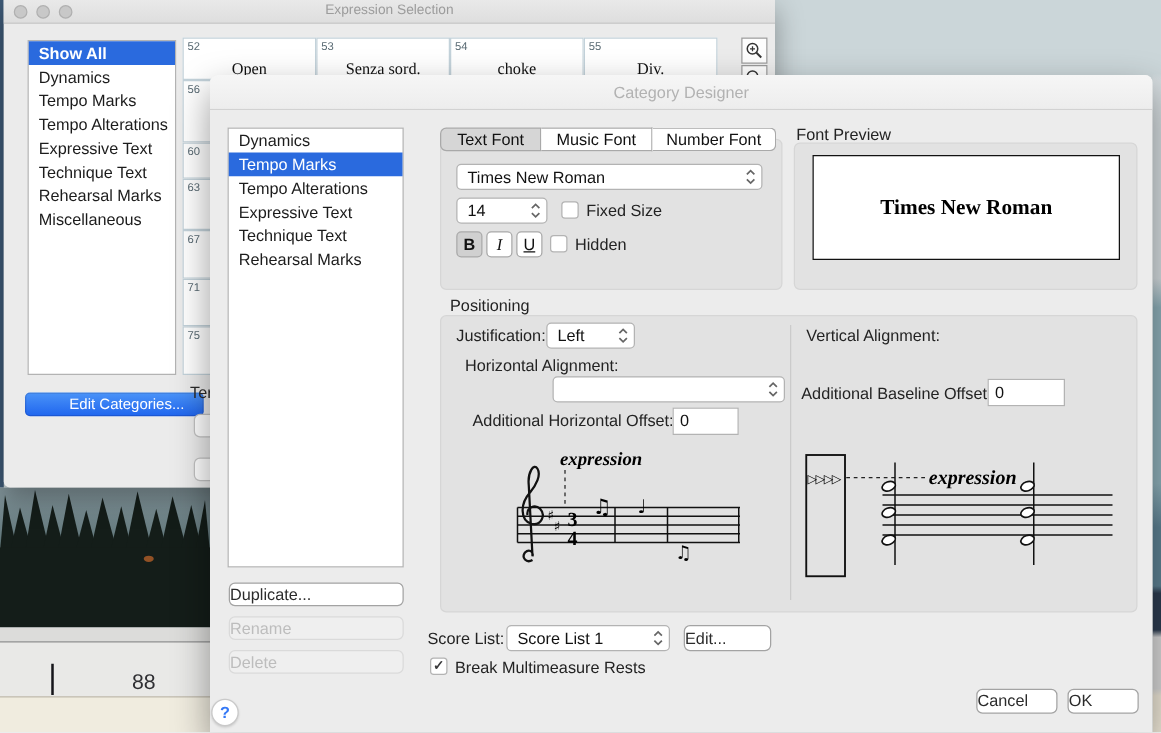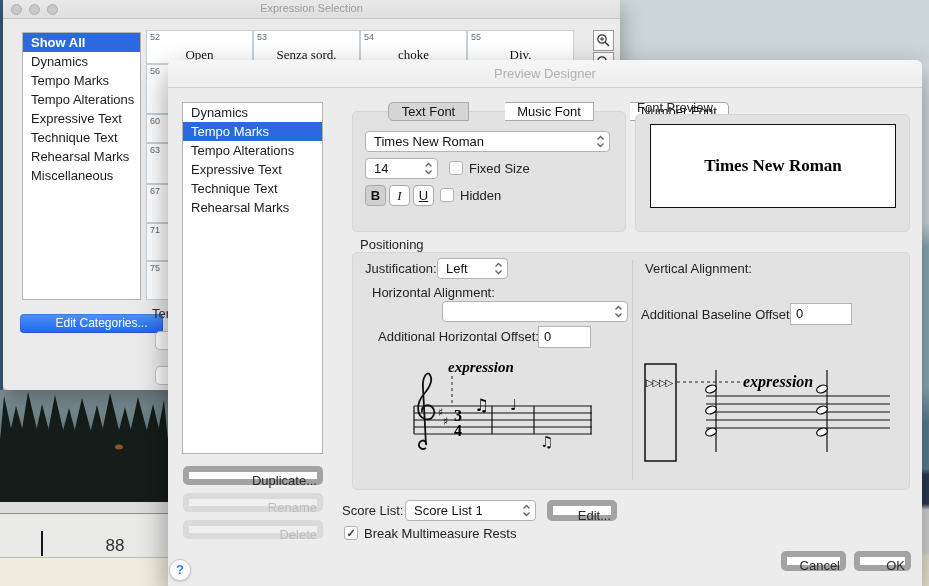--- a/index.html
+++ b/index.html
@@ -43,30 +43,30 @@
 
   
   .dialog{left:168px;top:60px;width:754px;height:526px;background:#ececec;
         border-radius:6px 6px 0 0;box-shadow:0 12px 30px rgba(0,0,0,.4);}
   .dtitlebar{left:0;top:0;width:754px;height:28px;background:linear-gradient(#f6f6f6,#ededed);
         border-bottom:1px solid #d2d2d2;border-radius:6px 6px 0 0;box-sizing:border-box;}
   .dtitle{left:0;top:6px;width:754px;text-align:center;font-size:13px;color:#b2b2b2;}
   .catlist{left:14px;top:42px;width:141px;height:352px;background:#fff;border:1px solid #b3b3b3;box-sizing:border-box;}
   .catitem{height:19px;line-height:19px;padding-left:8px;font-size:13px;color:#1c1c1c;white-space:nowrap;}
   .catitem.selected{background:#2a6ade;color:#fff;}
-  .btn{background:#fff;border:6px solid #a3a3a3;border-radius:5px;box-sizing:border-box;
-        font-size:13px;color:#2b2b2b;text-align:right;line-height:17px;}
+  .btn{background:#fff;border:1px solid #a3a3a3;border-radius:5px;box-sizing:border-box;
+        font-size:13px;color:#2b2b2b;text-align:left;line-height:17px;}
   .btn.disabled{background:#efefef;border-color:#dadada;color:#bdbdbd;}
   .helpbtn{left:1px;top:499px;width:22px;height:22px;border-radius:50%;background:#fff;
         border:1px solid #c9c9c9;box-sizing:border-box;color:#3478f6;font-size:13px;font-weight:bold;
         text-align:center;line-height:20px;box-shadow:0 1px 2px rgba(0,0,0,.15);}
   .group{background:#e2e2e2;border:1px solid #d6d6d6;border-radius:5px;box-sizing:border-box;}
   .seg{position:absolute;top:42px;height:19px;display:flex;left:184px;}
   .segbtn{height:19px;line-height:18px;font-size:13px;color:#111;text-align:center;
-        background:#fff;border:1px solid #a9a9a9;border-left:none;box-sizing:border-box;margin-left:36px;}
+        background:#fff;border:1px solid #a9a9a9;border-left:none;box-sizing:border-box;}
   .segbtn:first-child{border-left:1px solid #a9a9a9;border-radius:5px 0 0 5px;}
   .segbtn:last-child{border-radius:0 5px 5px 0;}
   .segbtn.selected{background:#d6d6d6;}
   .dd{background:#fff;border:1px solid #b3b3b3;border-radius:4px;box-sizing:border-box;height:21px;}
   .dd .ddlabel{position:absolute;left:8px;top:0;line-height:19px;font-size:13px;color:#111;white-space:nowrap;}
   .dd .stepper{position:absolute;right:4px;top:3px;}
   .lbl{font-size:13px;color:#232323;white-space:nowrap;}
   .cb{width:14px;height:14px;background:#fff;border:1px solid #b3b3b3;border-radius:3px;box-sizing:border-box;
         text-align:center;line-height:12px;font-size:11px;color:#3a3a3c;font-weight:bold;}
   .stylebtn{width:21px;height:21px;background:#fff;border:1px solid #a9a9a9;border-radius:4px;box-sizing:border-box;
@@ -198,21 +198,21 @@
       </svg>
     </div>
 
     <div class="abs frag-text">Ter</div>
     <div class="abs fragbtn" style="top:331px"></div>
     <div class="abs fragbtn" style="top:366px"></div>
   </div>
 
   <div class="abs dialog">
     <div class="abs dtitlebar">
-      <div class="abs dtitle">Preview Designer</div>
+      <div class="abs dtitle">Category Designer</div>
     </div>
 
     <div class="abs catlist">
       <div class="catitem">Dynamics</div>
       <div class="catitem selected">Tempo Marks</div>
       <div class="catitem">Tempo Alterations</div>
       <div class="catitem">Expressive Text</div>
       <div class="catitem">Technique Text</div>
       <div class="catitem">Rehearsal Marks</div>
     </div>

